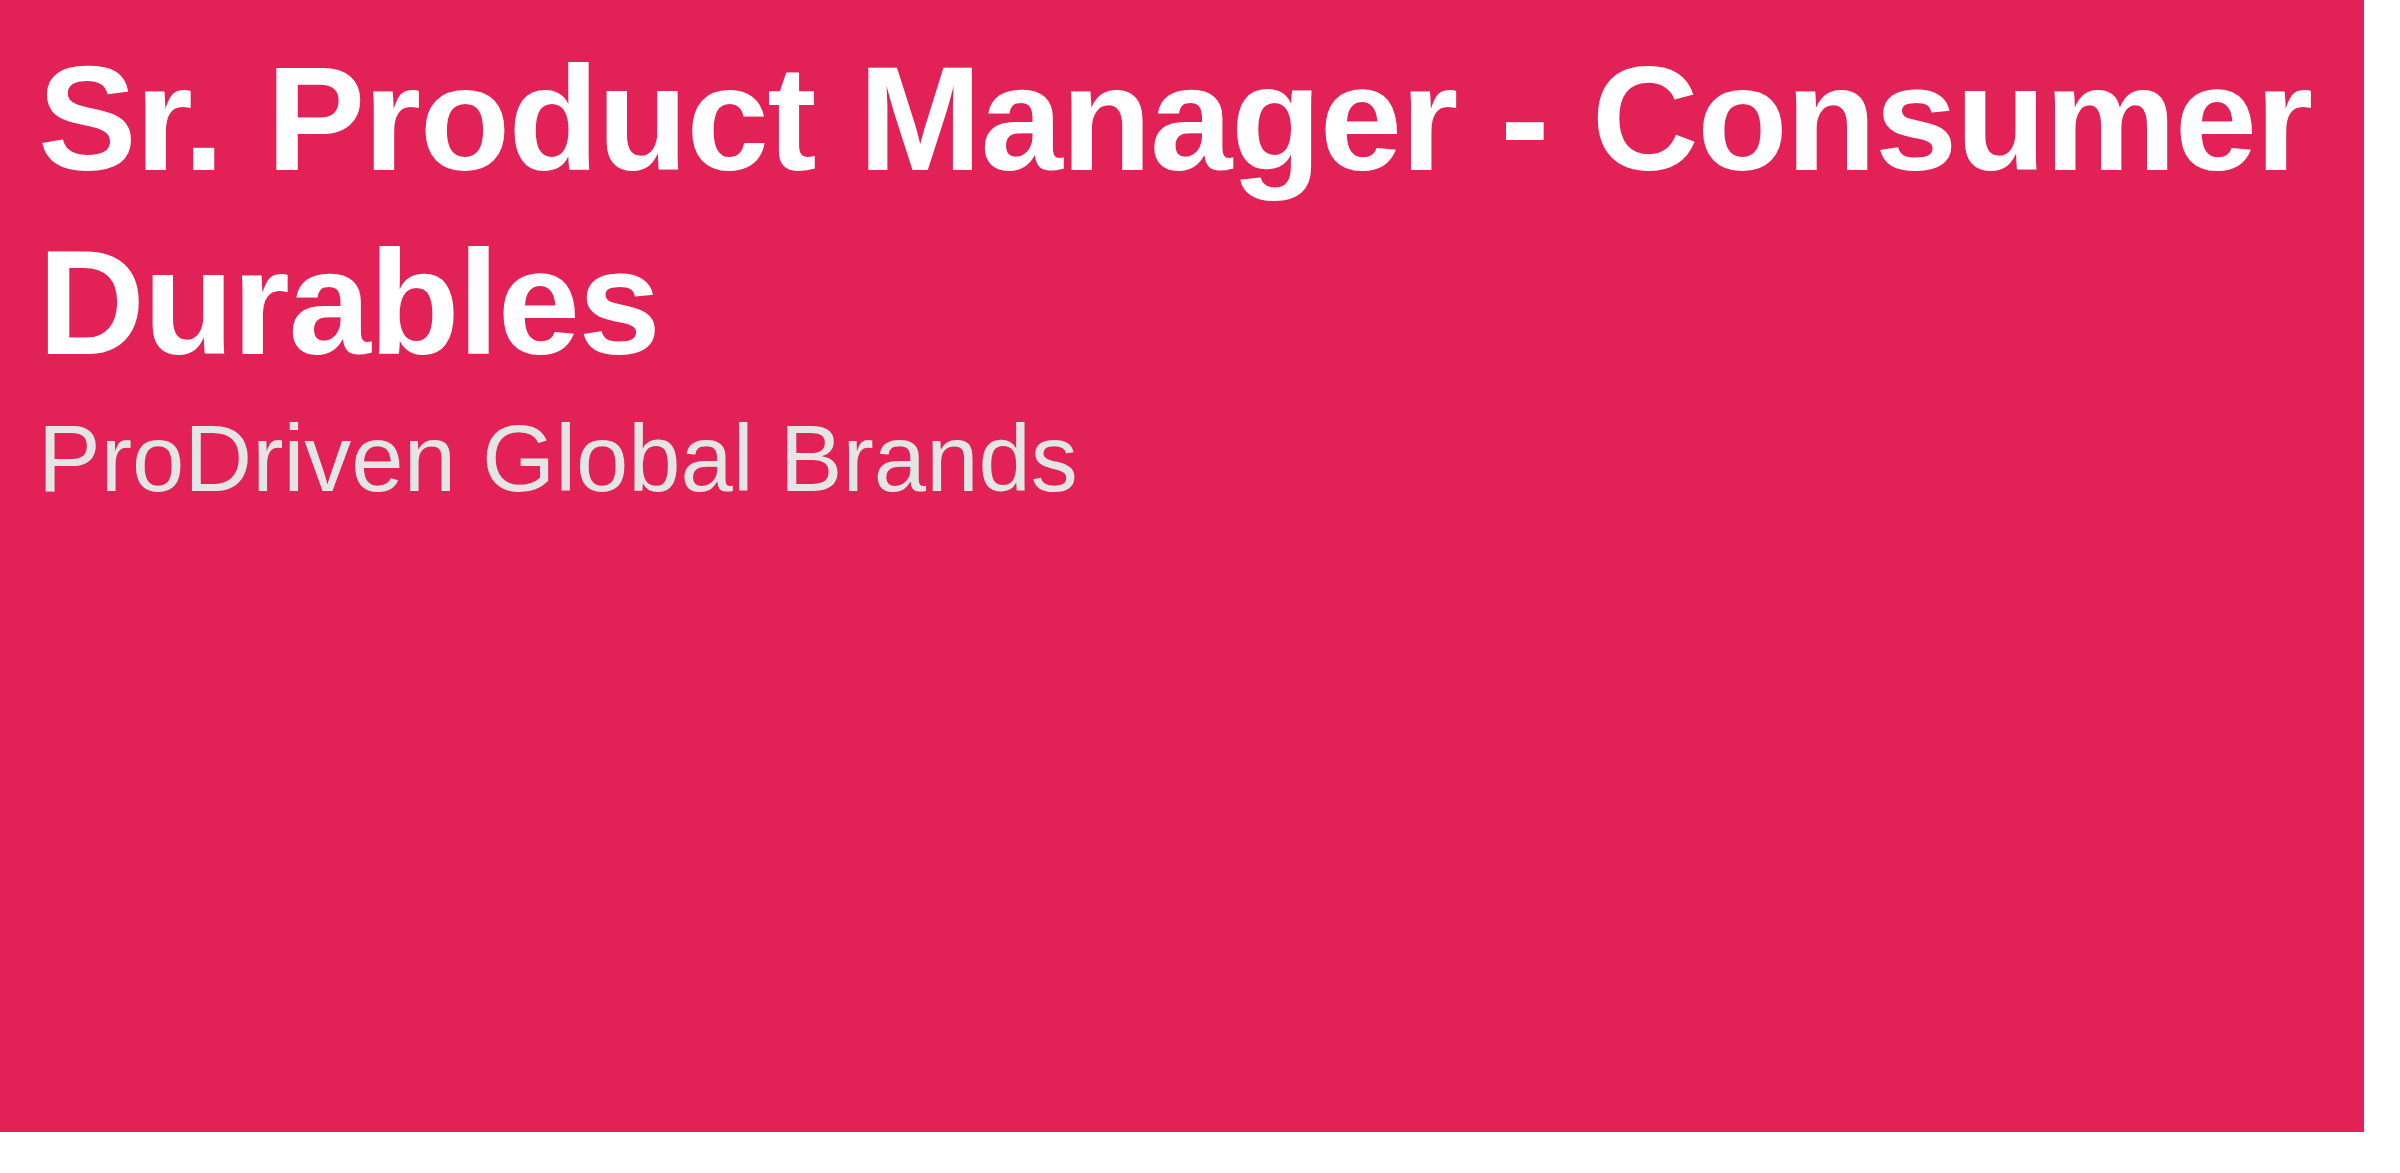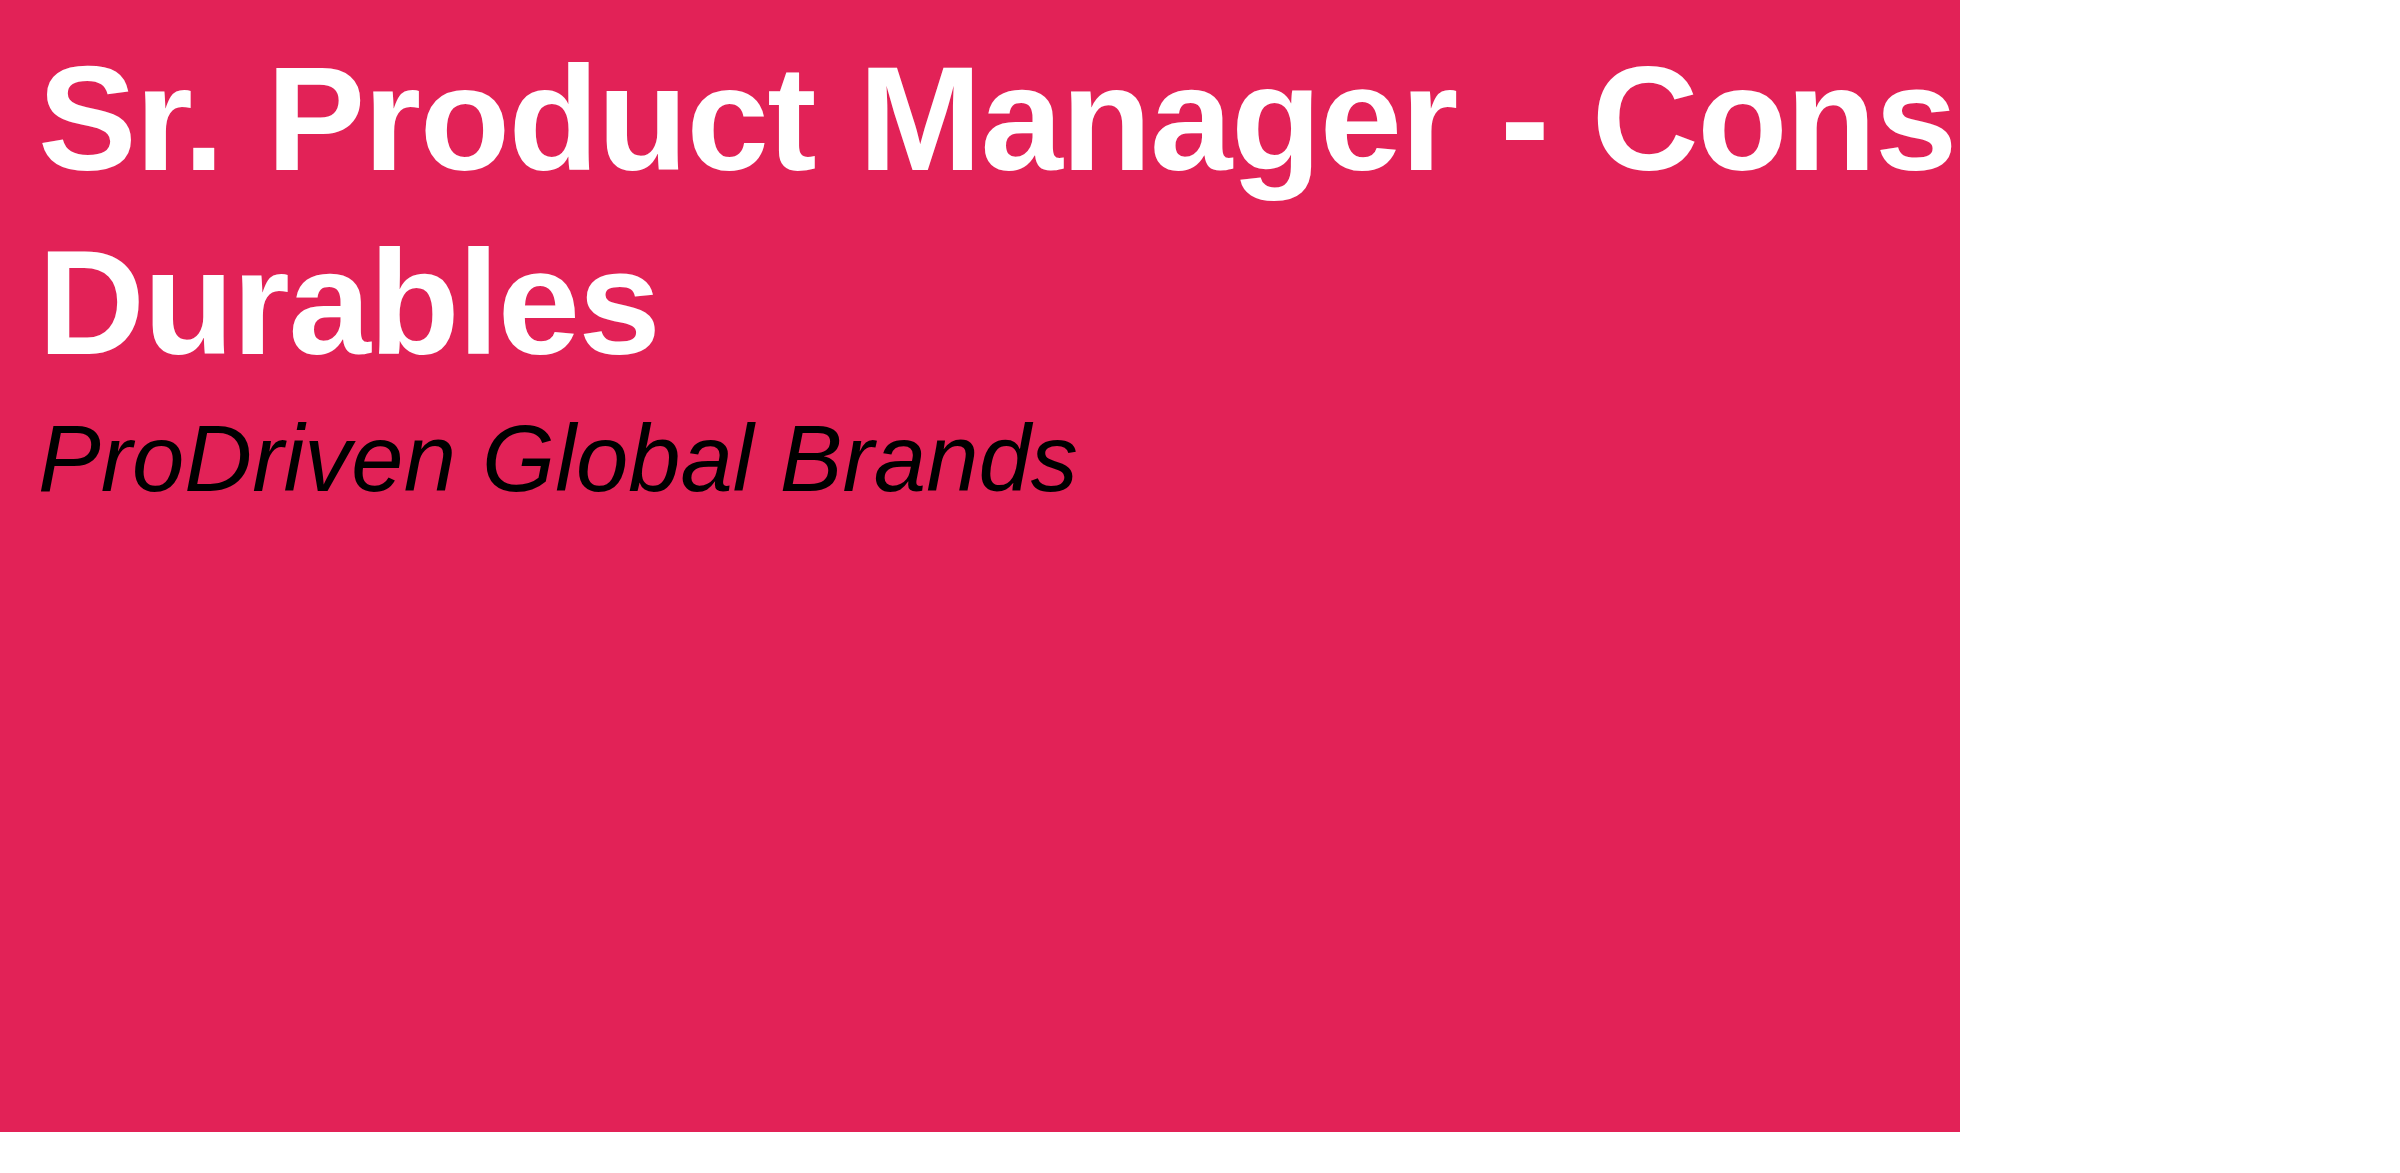--- a/index.html
+++ b/index.html
@@ -17,21 +17,21 @@
     width: 2400px;
     height: 1173px;
     overflow: hidden;
     background: #ffffff;
   }
   
   #hero {
     position: absolute;
     left: 0;
     top: 0;
-    width: 1960px;
+    width: 2364px;
     height: 1132px;
     background: #e22257;
     box-sizing: border-box;
   }
   
   #hero-text {
     position: absolute;
     left: 38px;
     top: 0;
     width: 2330px;
@@ -76,21 +76,21 @@
 <body>
 
 <div id="screen" style="background: rgb(255, 255, 255);">
 
   <div id="hero" style="background: rgb(226, 34, 87);">
 
     <div id="hero-text">
 
       <h1 id="job-title" style="color: rgb(255, 255, 255);">Sr. Product Manager - Consumer Durables</h1>
 
-      <div id="company-name" style="color: #000000; font-style: italic;">ProDriven Global Brands</div>
+      <div id="company-name" style="color: #e5e5e5;">ProDriven Global Brands</div>
 
     </div>
 
   </div>
 
   <div id="bottom-strip" style="background: rgb(255, 255, 255);"></div>
 
 </div>
 
 </body></html>

